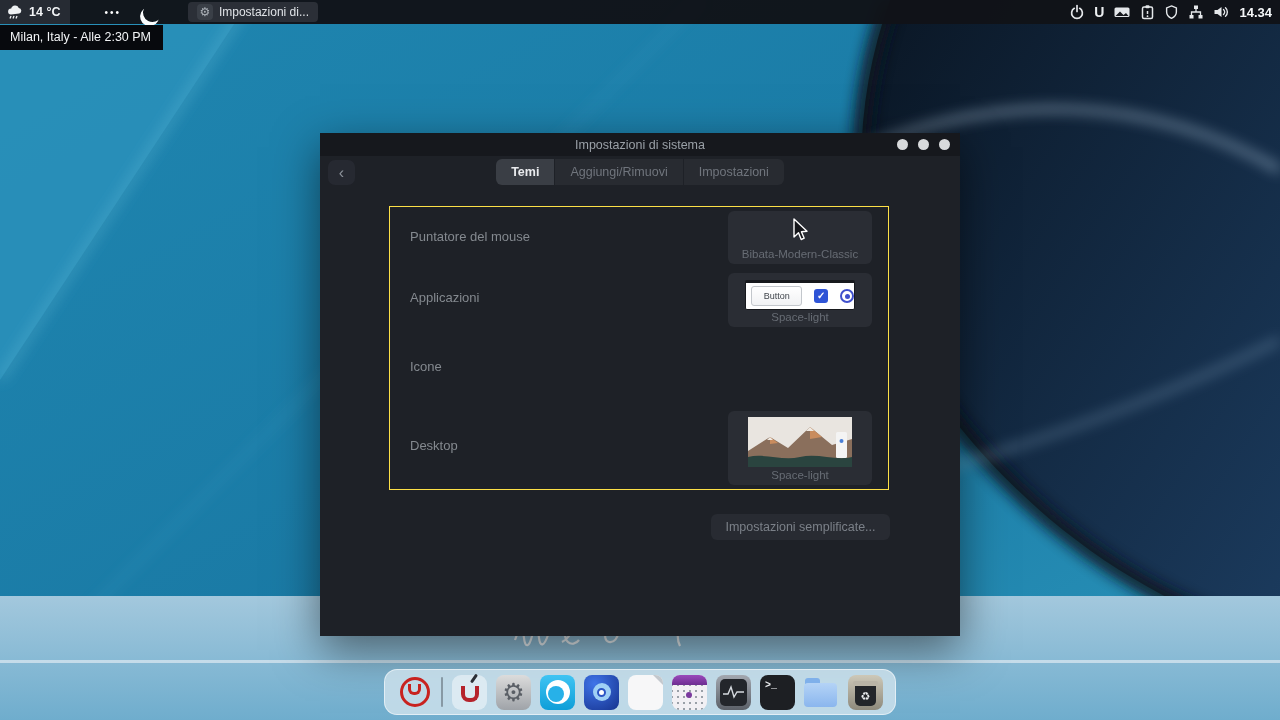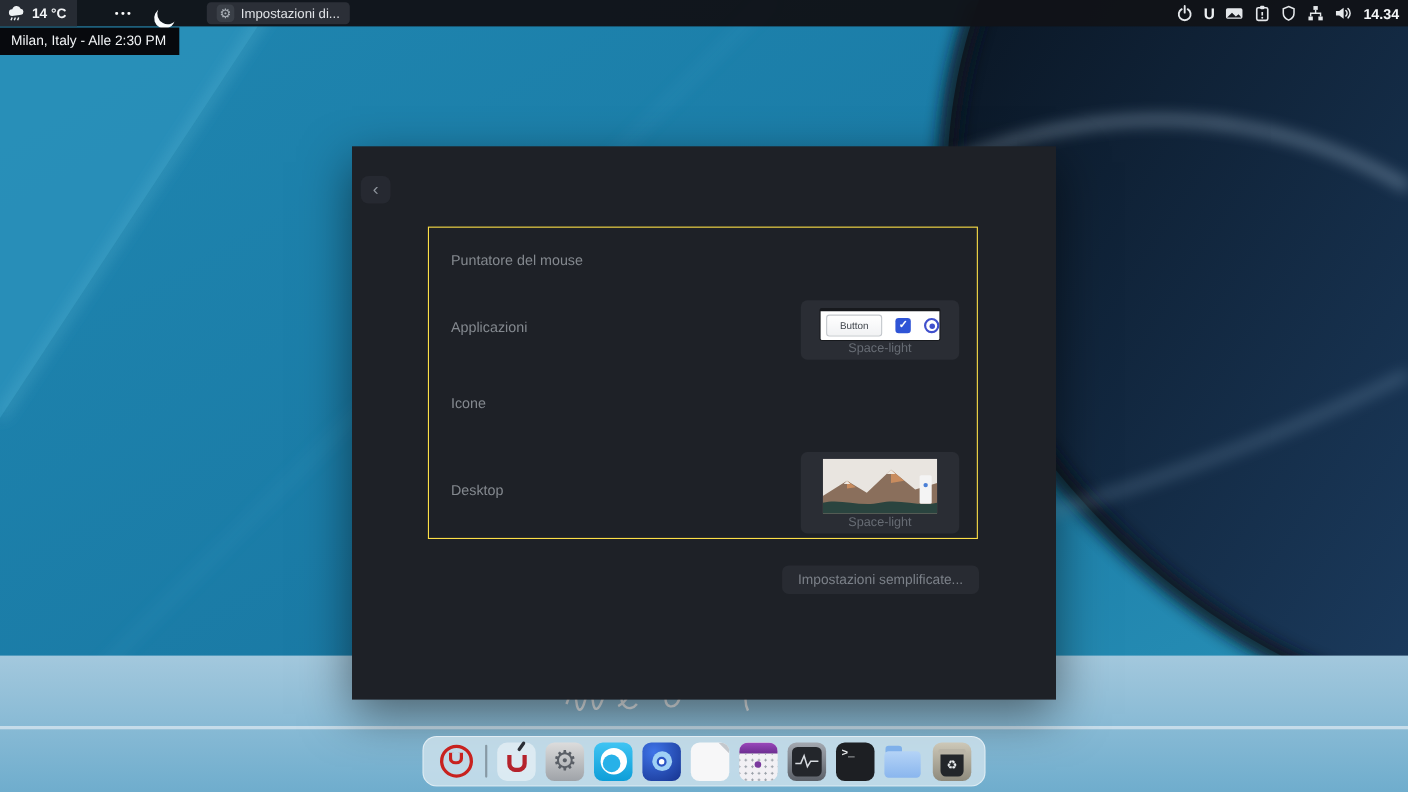--- a/index.html
+++ b/index.html
@@ -234,29 +234,48 @@
     </svg>
     <span class="clock">14.34</span>
   </div>
 </div>
 
 <div class="tooltip">
   <span>Milan, Italy - Alle 2:30 PM</span>
 </div>
 
 <div class="app-window">
+  <div class="titlebar">
+    <span class="titlebar-title">Impostazioni di sistema</span>
+    <div class="win-controls">
+      <div class="win-circle"></div>
+      <div class="win-circle"></div>
+      <div class="win-circle"></div>
+    </div>
+  </div>
 
   <div class="back-btn">
     <span>‹</span>
   </div>
 
+  <div class="tabs">
+    <div class="tab first active">Temi</div>
+    <div class="tab">Aggiungi/Rimuovi</div>
+    <div class="tab last">Impostazioni</div>
+  </div>
 
   <div class="content-panel">
 
     <span class="row-label" style="top:22px">Puntatore del mouse</span>
+    <div class="preview-btn" style="top:4px; height:53px">
+      <svg width="18" height="24" viewBox="0 0 18 24" style="margin-top:2px">
+        <path d="M3,1 L3,19 L7.5,14.8 L10.2,21.5 L13.2,20.2 L10.4,13.8 L16,13.2 Z" fill="#15161a" stroke="#ffffff" stroke-width="1.4" stroke-linejoin="round"></path>
+      </svg>
+      <span class="preview-value">Bibata-Modern-Classic</span>
+    </div>
 
     <span class="row-label" style="top:83px">Applicazioni</span>
     <div class="preview-btn" style="top:66px; height:54px">
       <div class="widget-strip">
         <div class="w-button">Button</div>
         <div class="w-check">✓</div>
         <div class="w-radio">
             <i></i>
           </div>
       </div>

